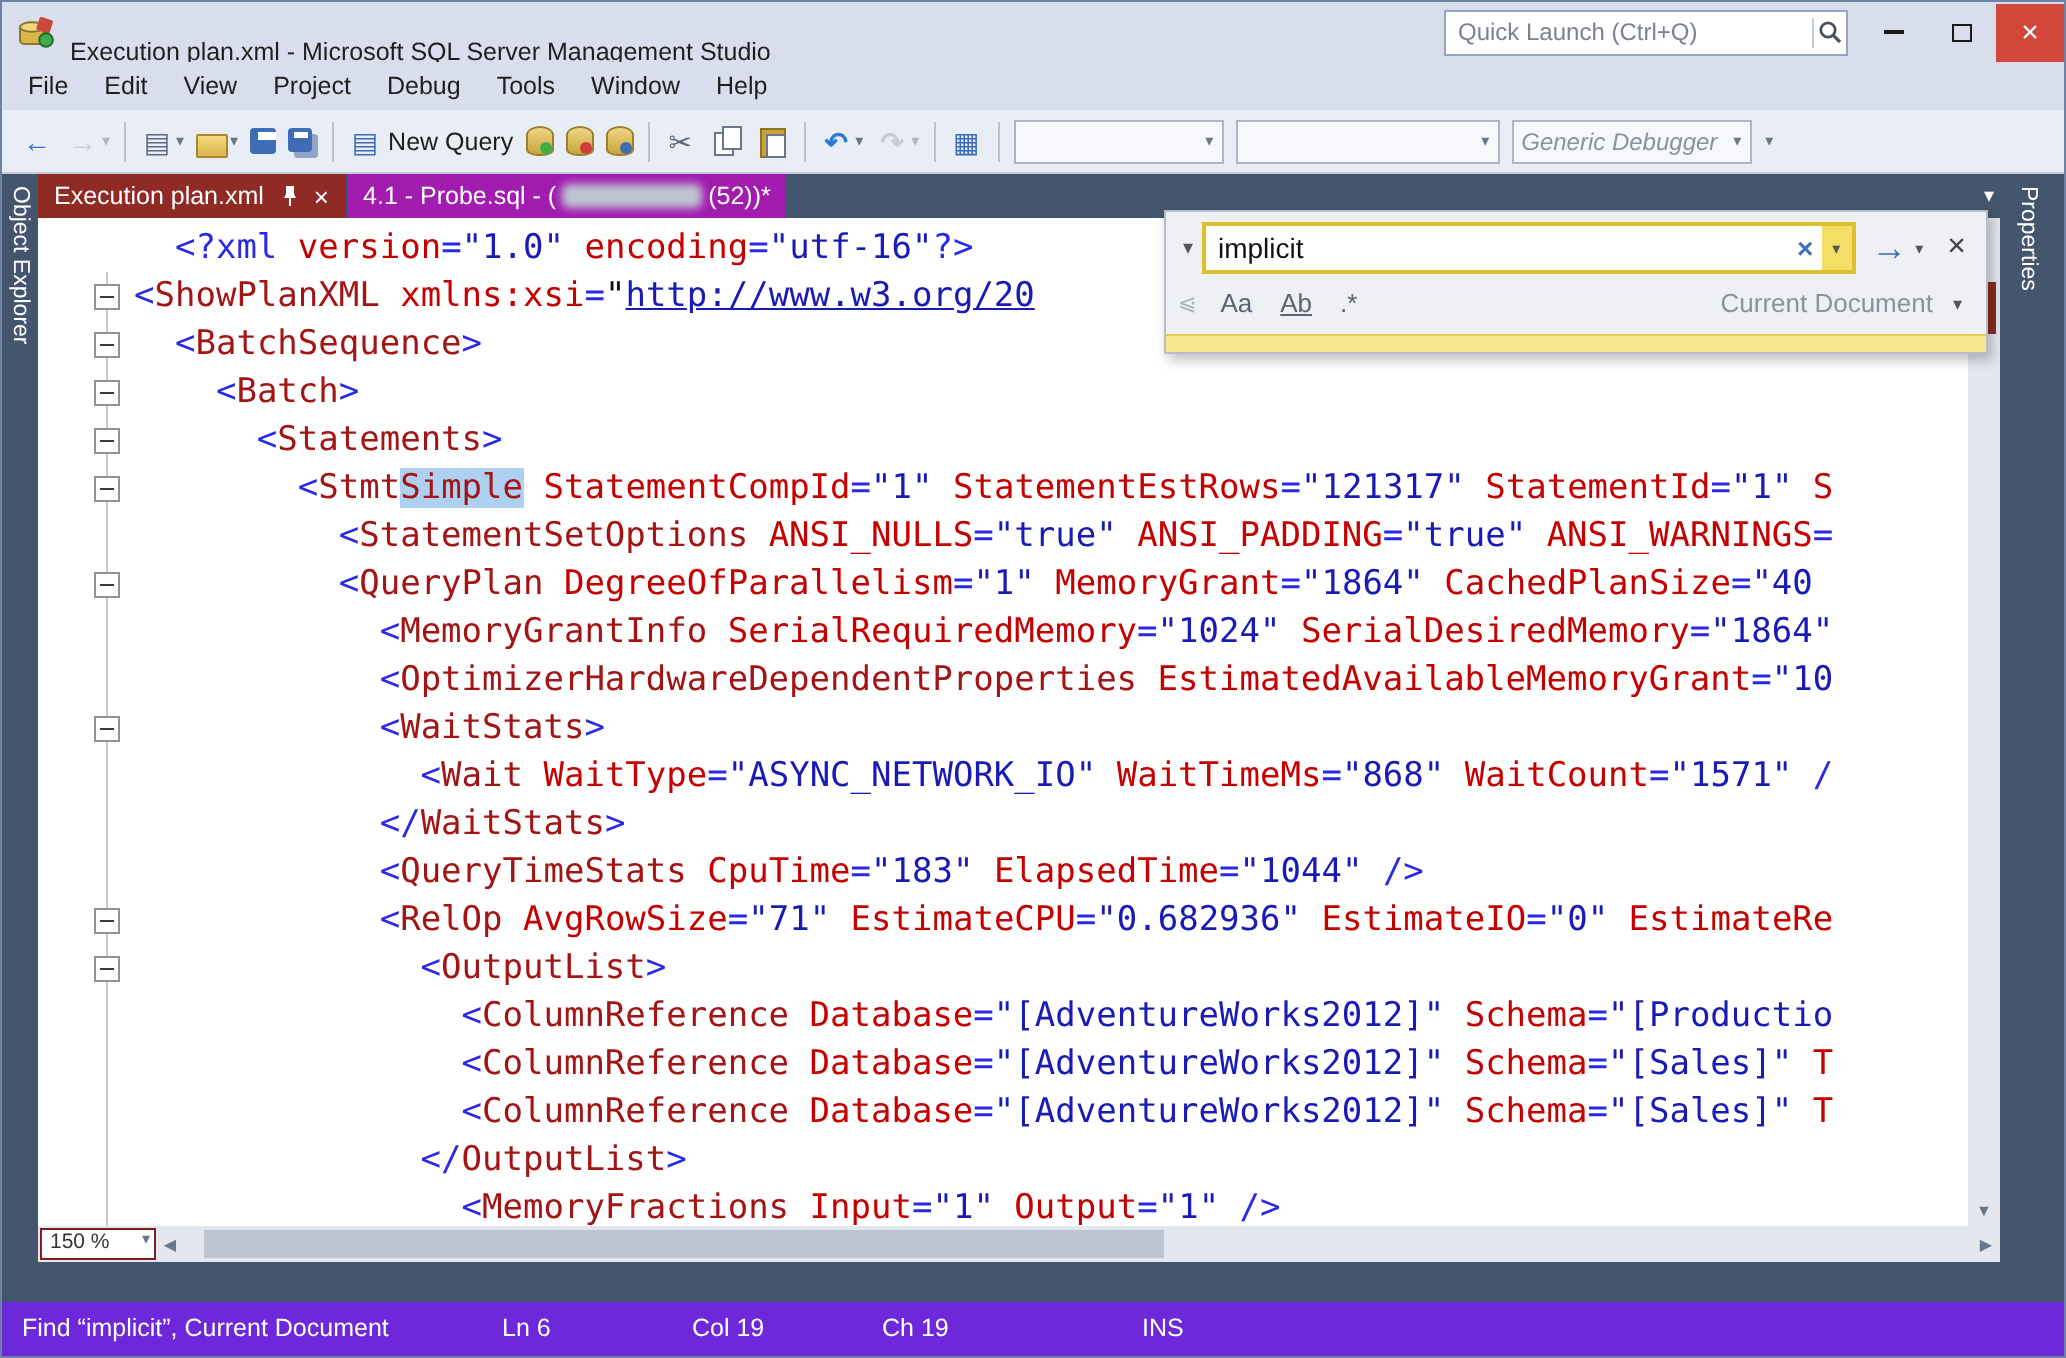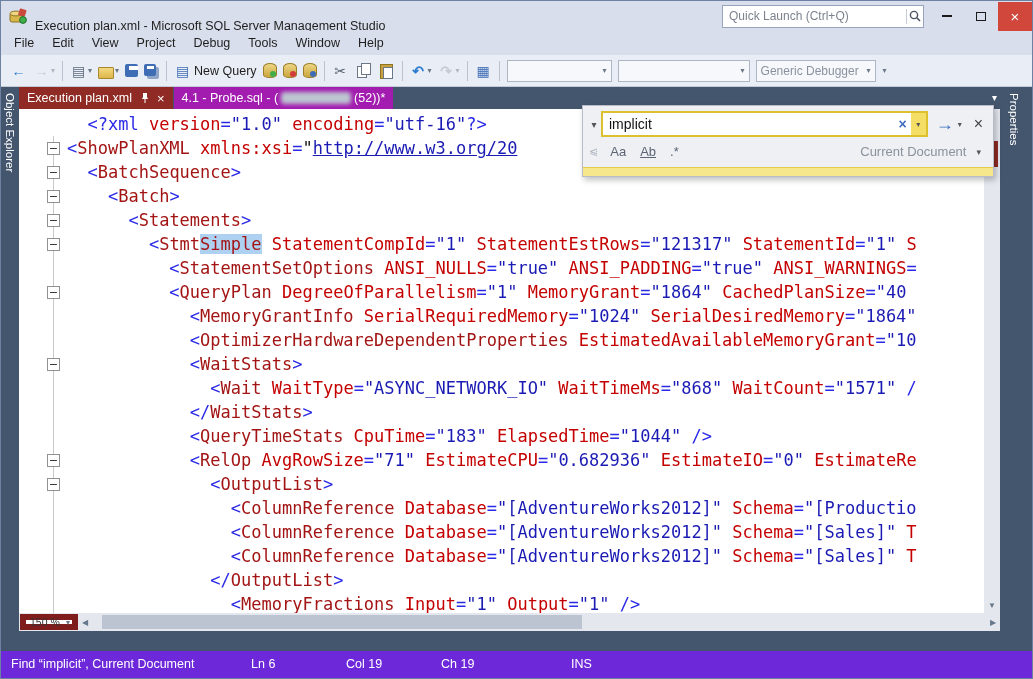--- a/index.html
+++ b/index.html
@@ -48,21 +48,21 @@
   .ic-database-3::after{background:#3e6db5;}
   .ic-cut::before{content:"\2702";color:#5a6472;}
   .ic-copy::before{content:"";position:absolute;left:2px;top:4px;width:8px;height:10px;background:#fff;border:1px solid #6b7686;}
   .ic-copy::after{content:"";position:absolute;left:6px;top:1px;width:8px;height:10px;background:#fff;border:1px solid #6b7686;}
   .ic-paste::before{content:"";position:absolute;left:2px;top:2px;width:11px;height:13px;background:#c9a23d;border:1px solid #8d7322;}
   .ic-paste::after{content:"";position:absolute;left:5px;top:5px;width:8px;height:10px;background:#fff;border:1px solid #6b7686;}
   .ic-undo::before{content:"\21B6";color:#2b7cd0;font-weight:700;}
   .ic-redo::before{content:"\21B7";color:#9aa4b4;font-weight:700;}
   .ic-execution-plan::before{content:"\25A6";color:#3e6db5;}
   .tb-combo{height:22px;background:#f6f8fb;border:1px solid #aeb6c4;display:flex;align-items:center;font-size:12px;color:#8a929e;padding:0 4px;margin:0 3px;box-sizing:border-box;white-space:nowrap;}
-  .tb-combo .cb-label{flex:1;overflow:hidden;}
+  .tb-combo .cb-label{flex:1;overflow:hidden;font-style:italic;}
   .w-combo1{width:105px;} .w-combo2{width:132px;} .w-debug{width:120px;}
   
   .main{position:absolute;left:0;top:86px;width:100%;height:566px;background:#44566e;}
   .side-strip{position:absolute;top:0;bottom:0;color:#fff;font-size:11.5px;}
   .side-strip .vtext{writing-mode:vertical-rl;white-space:nowrap;margin-top:6px;display:block;}
   .strip-left{left:0;width:18px;}
   .strip-left .vtext{margin-left:3px;}
   .strip-right{right:0;width:32px;}
   .strip-right .vtext{margin-left:8px;}
   .editor-region{position:absolute;left:18px;right:32px;top:0;bottom:22px;}
@@ -90,21 +90,21 @@
   .tok-q{color:#111;}
   .tok-u{color:#1a1ab4;text-decoration:underline;margin-top:44px;}
   .tok-sel{color:#a31515;background:#aed1f2;}
   
   .vscroll{position:absolute;right:0;top:22px;bottom:18px;width:16px;background:#e4e7ee;}
   .vs-arrow{position:absolute;left:0;width:16px;height:14px;color:#68788c;font-size:8px;text-align:center;line-height:14px;}
   .vs-up{top:0;} .vs-down{bottom:0;}
   .vs-thumb{position:absolute;left:2px;width:12px;top:32px;height:26px;background:#8f2b24;}
   
   .hscrollrow{position:absolute;left:0;right:0;bottom:0;height:18px;background:#e4e7ee;display:flex;align-items:center;}
-  .zoom-combo{width:58px;height:16px;background:#fff;border:6px solid #7f1d1d;margin-left:1px;display:flex;align-items:center;font-size:10.5px;color:#333;padding-left:4px;box-sizing:border-box;}
+  .zoom-combo{width:58px;height:16px;background:#fff;border:1px solid #7f1d1d;margin-left:1px;display:flex;font-size:10.5px;color:#333;padding-left:4px;box-sizing:border-box;}
   .zoom-combo .caret{margin-left:auto;margin-right:2px;}
   .hs-arrow{width:14px;text-align:center;color:#68788c;font-size:8px;}
   .hs-track{flex:1;height:18px;position:relative;}
   .hs-thumb{position:absolute;left:10px;top:2px;height:14px;width:480px;background:#bcc4d2;}
   
   .find-panel{position:absolute;left:563px;top:18px;width:412px;background:#eef0f4;border:1px solid #b8bcc8;box-shadow:2px 3px 6px rgba(0,0,0,.25);z-index:5;box-sizing:border-box;}
   .fp-row1{display:flex;align-items:center;padding:5px 6px 3px 4px;}
   .fp-chevron{color:#555;font-size:10px;width:14px;text-align:center;}
   .fp-search{flex:1;height:26px;background:#fff;border:2px solid #dcc02e;display:flex;align-items:center;box-sizing:border-box;}
   .fp-search input{border:none;outline:none;flex:1;font-size:14px;color:#111;padding:0 6px;font-family:"Liberation Sans",sans-serif;background:transparent;}

